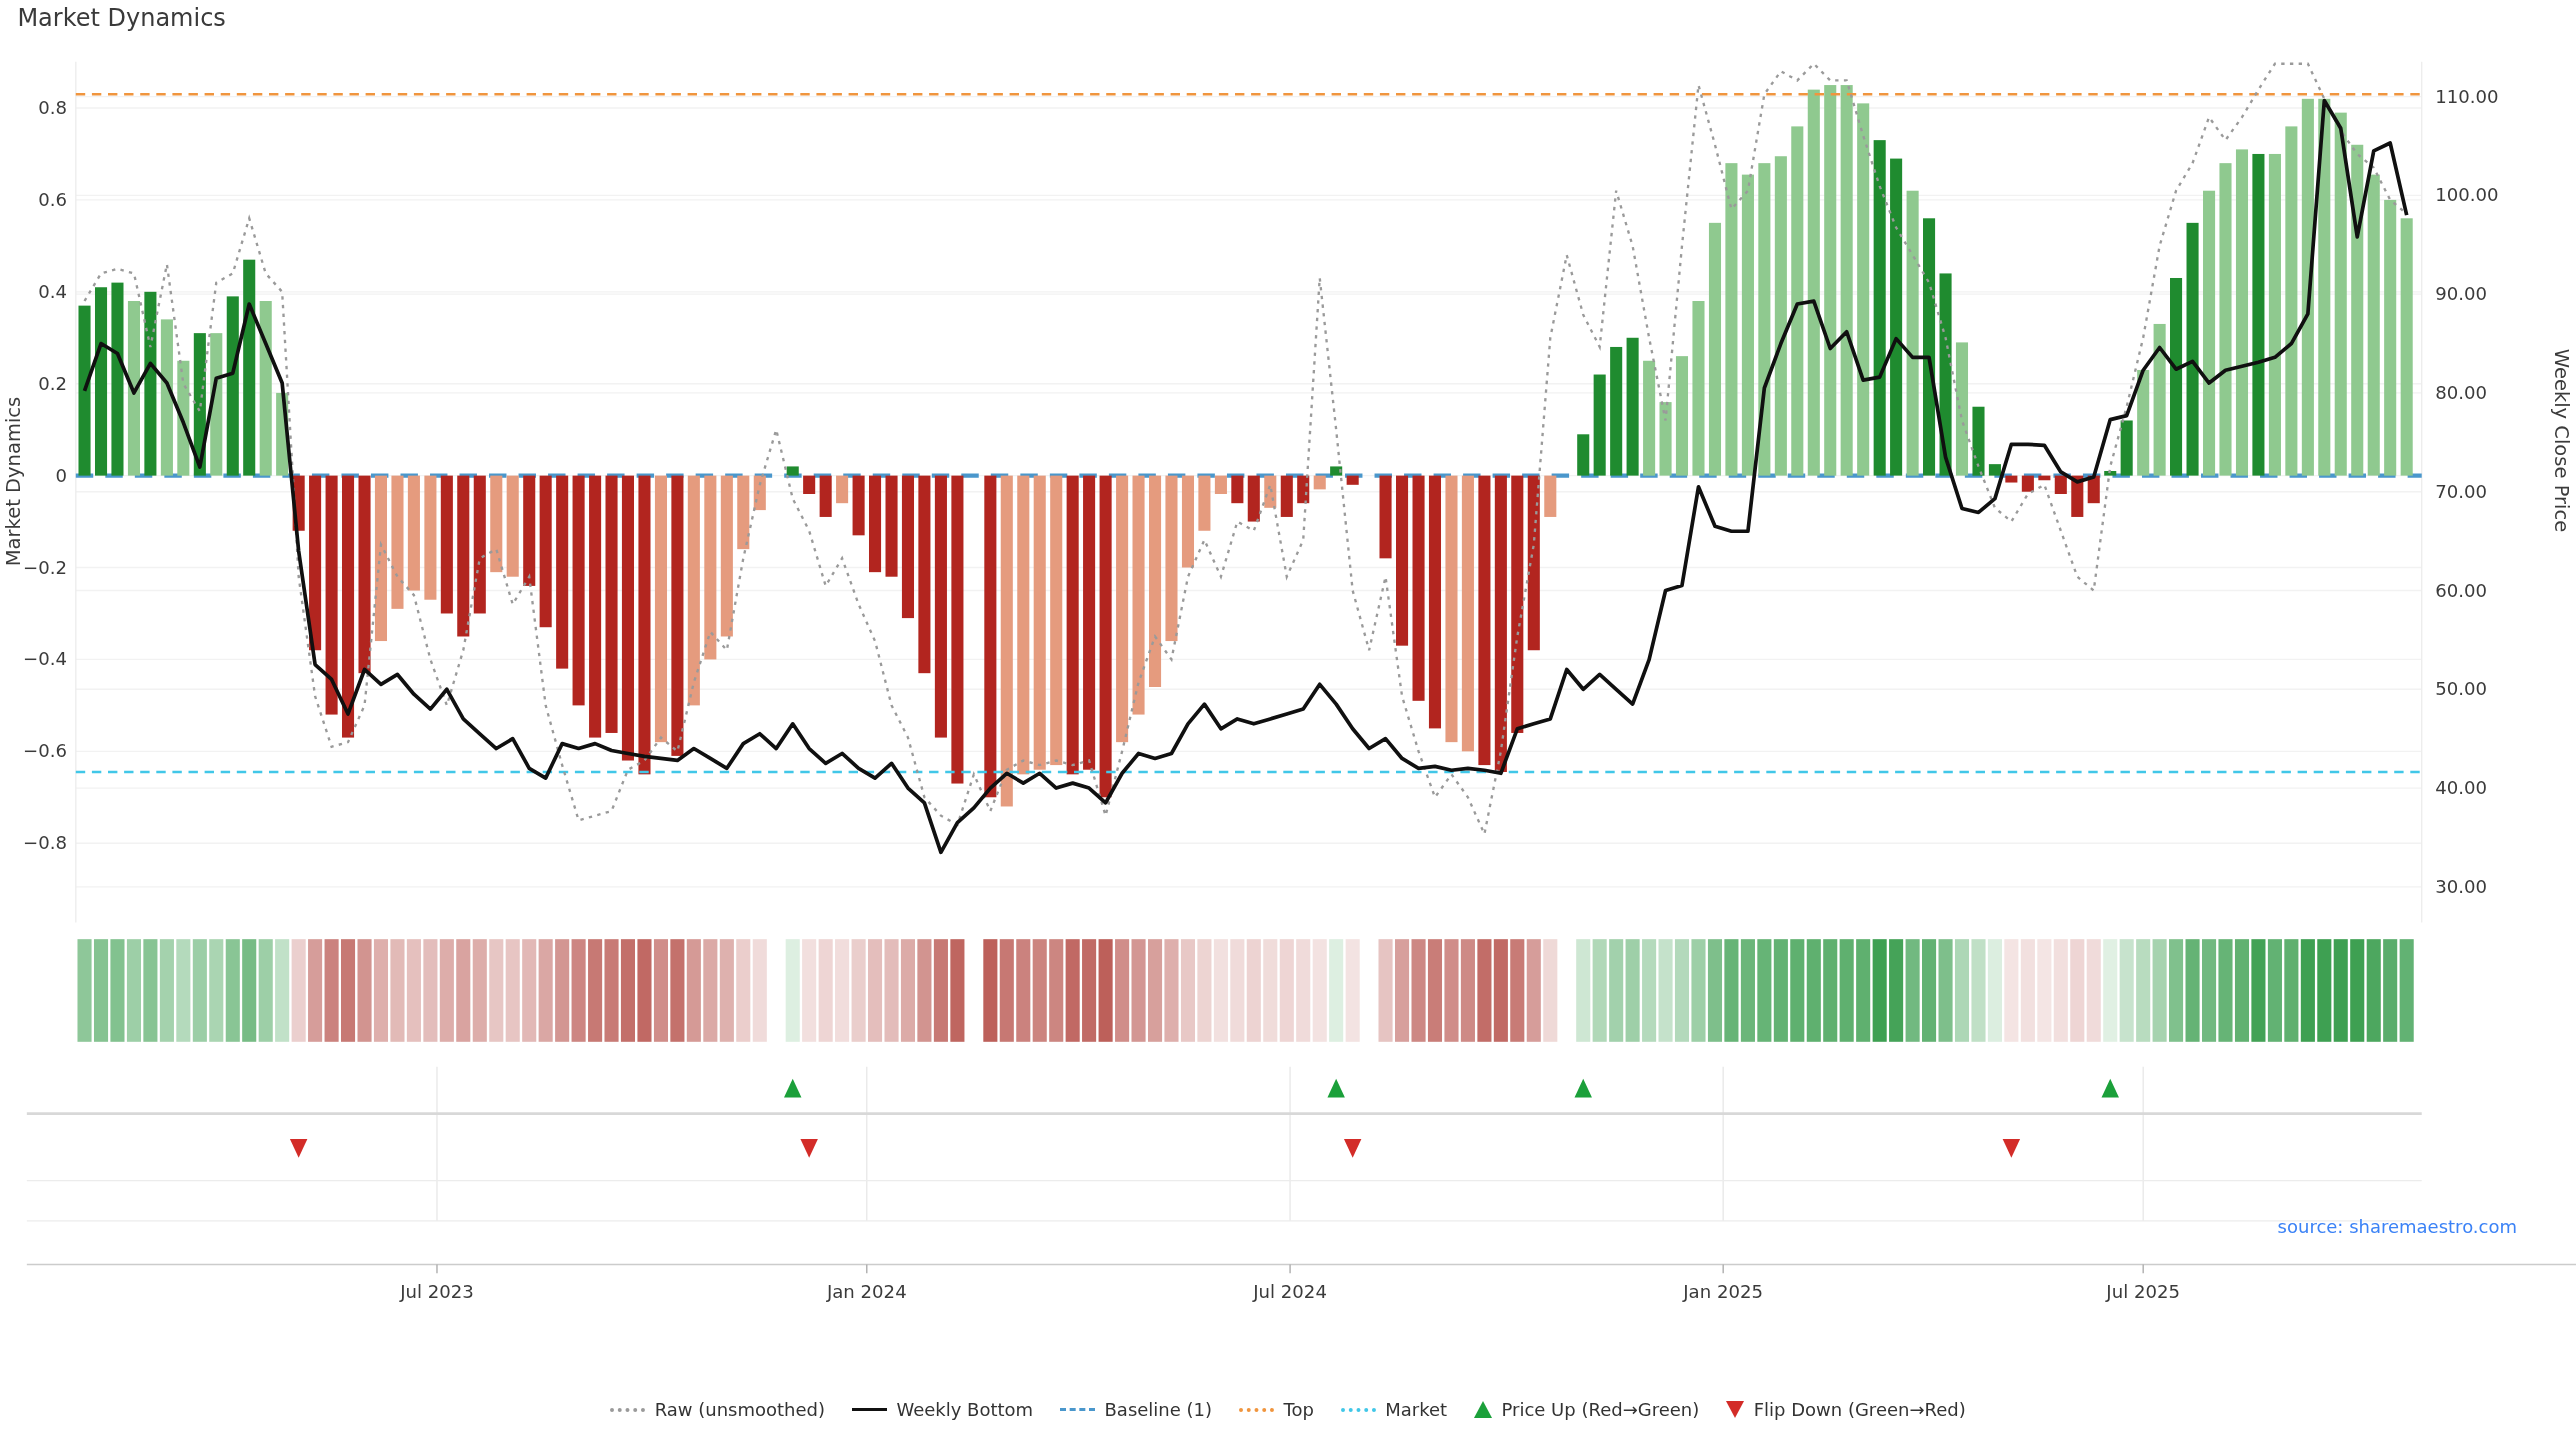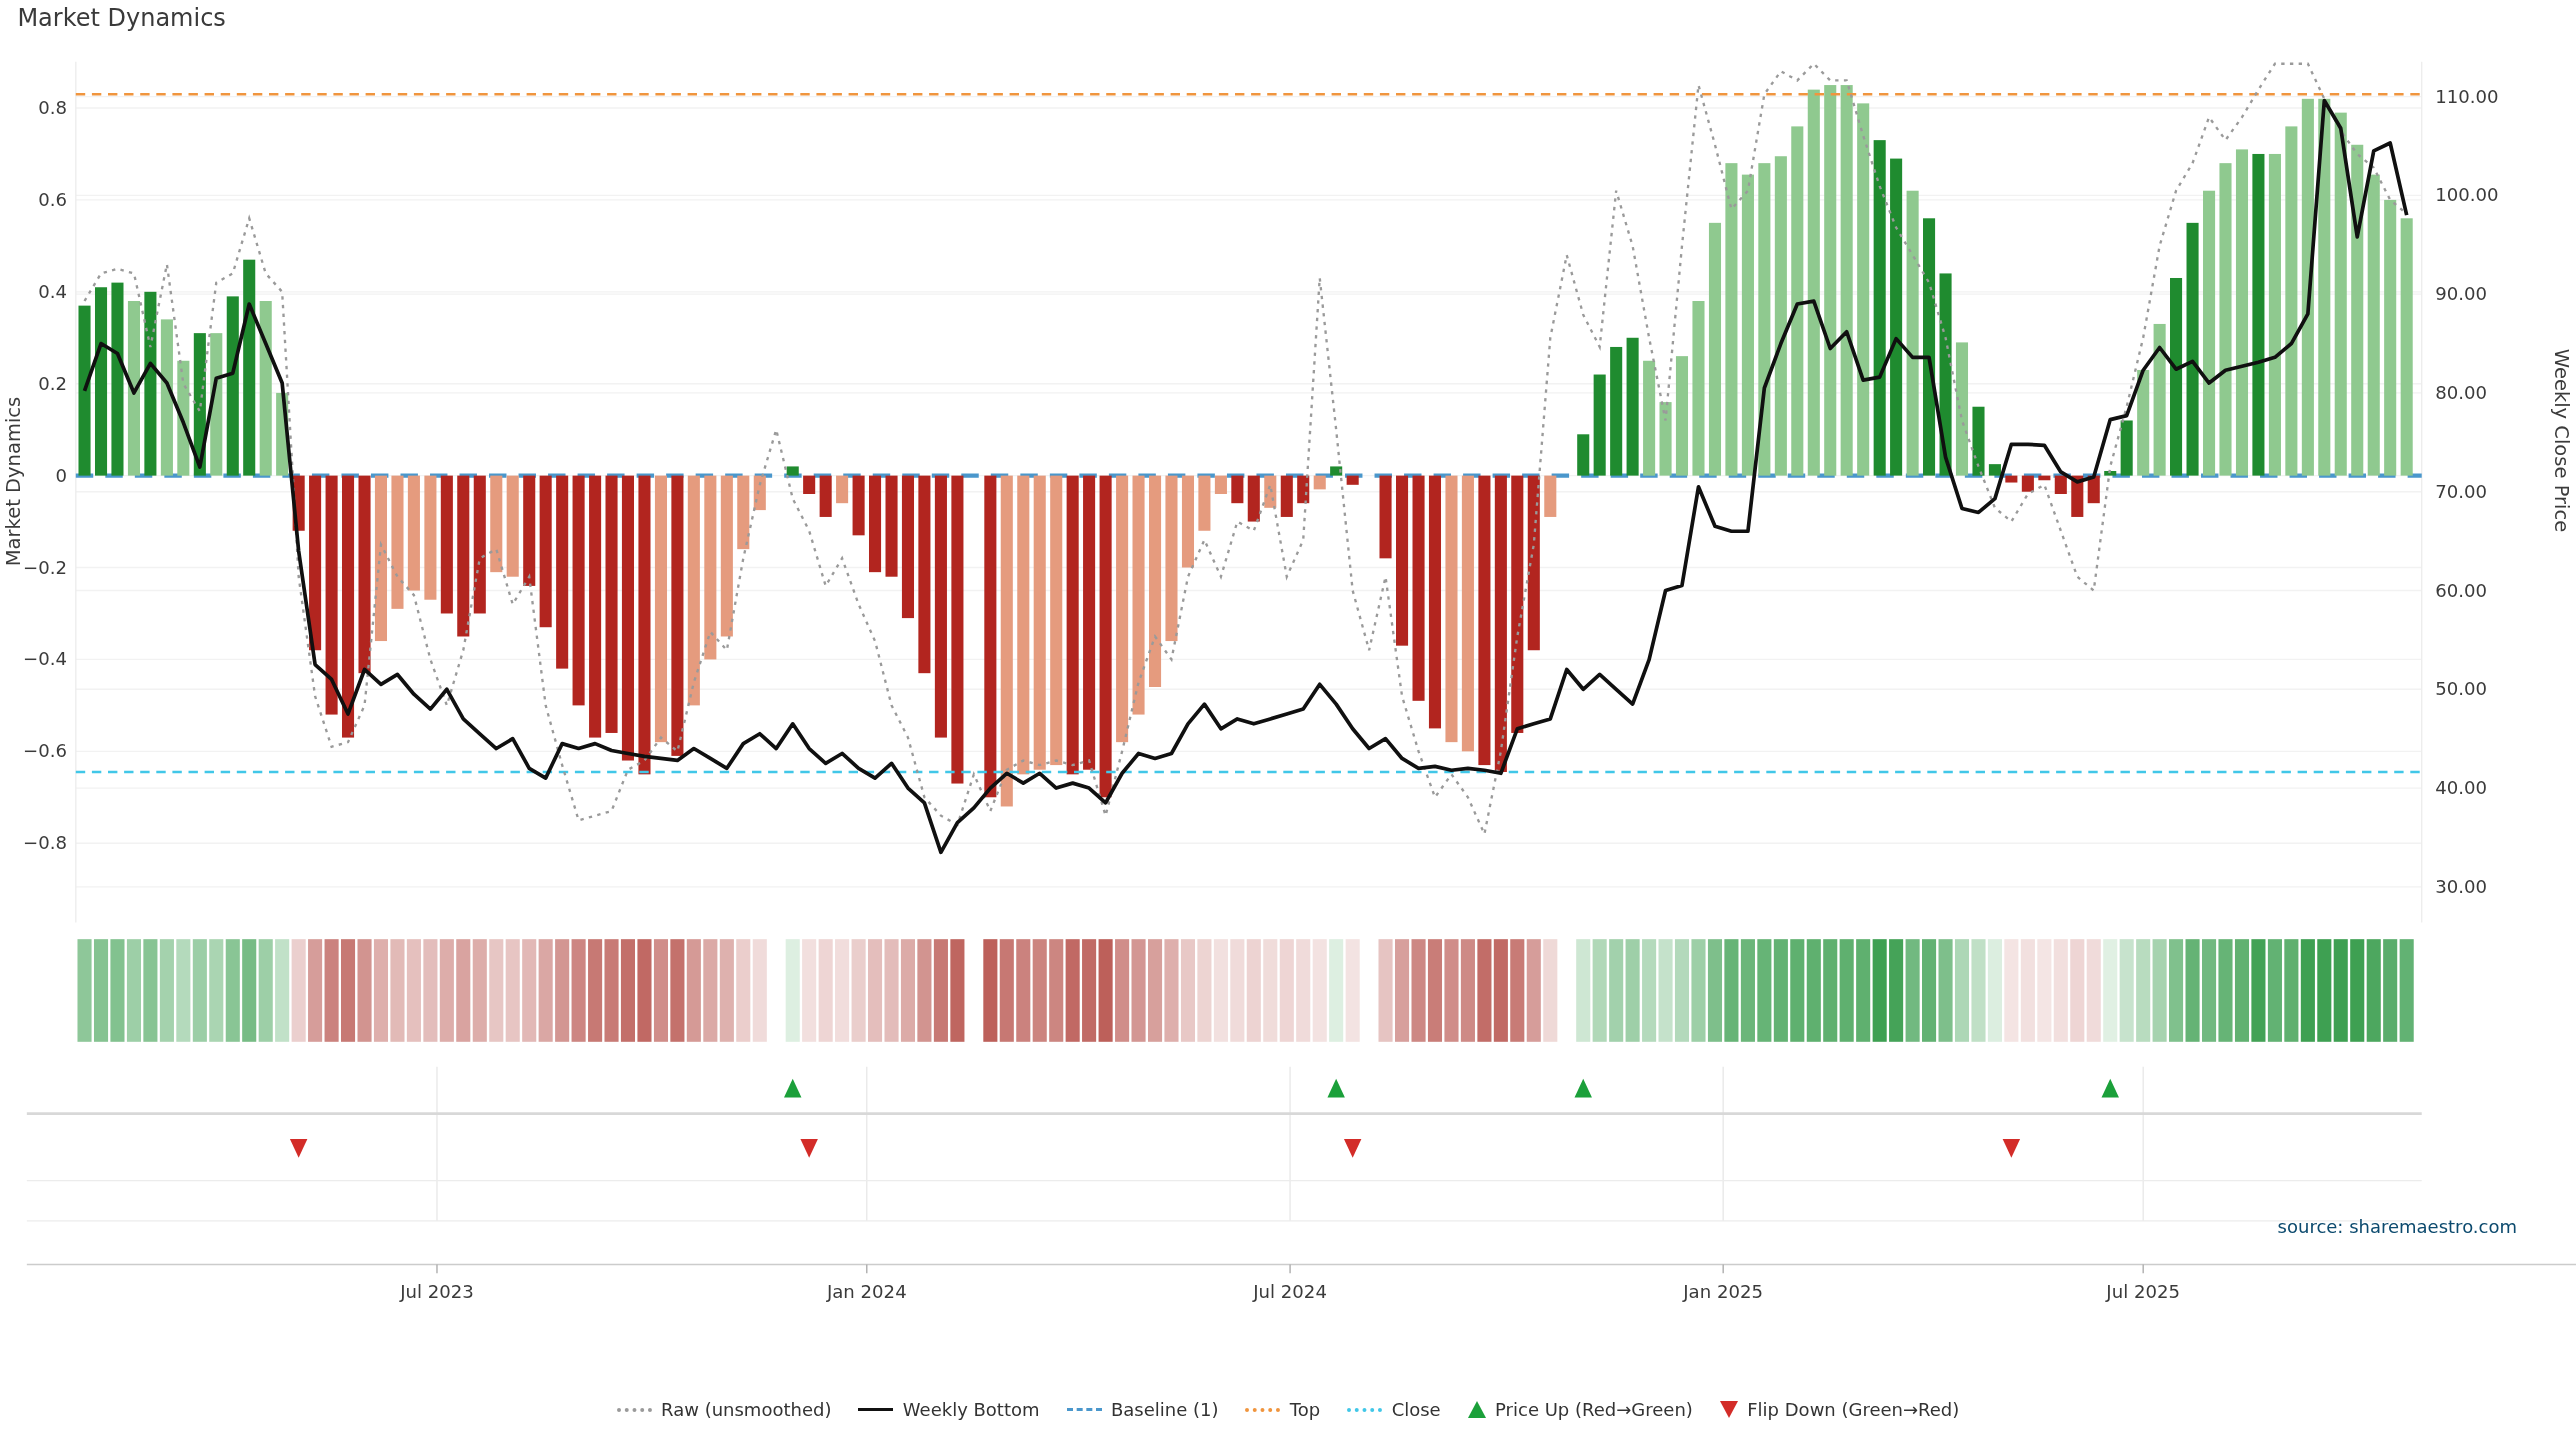--- a/index.html
+++ b/index.html
@@ -2,21 +2,21 @@
 <html style="font-size:10.7px"><head>
 <meta charset="utf-8">
 <style>
   html,body{margin:0;padding:0;background:#ffffff;}
   body{width:2576px;height:1449px;overflow:hidden;font-family:"DejaVu Sans","Liberation Sans",sans-serif;}
   .page{position:relative;width:2576px;height:1083px;background:#fff;}
   .title{position:absolute;left:17.4px;top:4px;font-size:24px;color:#3a3a3a;}
   .ylab{position:absolute;font-size:19.5px;color:#3b3b3b;white-space:nowrap;}
   .ylab.left{left:-121px;top:470px;width:268px;text-align:center;transform:rotate(-90deg);}
   .ylab.right{left:2427px;top:429px;width:268px;text-align:center;transform:rotate(90deg);transform-origin:134px 50%;}
-  .source{position:absolute;right:59px;top:1216px;font-size:18px;color:#0c4a6e;}
+  .source{position:absolute;right:59px;top:1216px;font-size:18px;color:#3b82f6;}
   svg#chart{position:absolute;left:0;top:0;}
   .legend{position:absolute;left:0;top:1399px;width:2576px;display:flex;justify-content:center;align-items:center;gap:27px;}
   .legend .item{display:flex;align-items:center;gap:9.4px;}
   .legend .item span.txt{font-size:18px;color:#333;}
   .glyph-line{display:inline-block;width:35px;height:0;border-top-width:3.4px;border-top-style:solid;}
   .glyph-line.dotted{border-top-style:dotted;border-top-width:4px;}
   .glyph-line.dashed{border-top-style:dashed;}
   .glyph-tri-up{display:inline-block;width:0;height:0;border-left:9.4px solid transparent;border-right:9.4px solid transparent;border-bottom:17.4px solid #1ba03a;}
   .glyph-tri-down{display:inline-block;width:0;height:0;border-left:9.4px solid transparent;border-right:9.4px solid transparent;border-top:17.4px solid #d32c28;}
 </style>
@@ -388,21 +388,21 @@
       <span class="item">
         <span class="glyph-line dashed" style="border-top-color: rgb(74, 151, 204);"></span>
         <span class="txt">Baseline (1)</span>
       </span>
       <span class="item">
         <span class="glyph-line dotted" style="border-top-color: rgb(240, 149, 62);"></span>
         <span class="txt">Top</span>
       </span>
       <span class="item">
         <span class="glyph-line dotted" style="border-top-color: rgb(65, 199, 232);"></span>
-        <span class="txt">Close</span>
+        <span class="txt">Market</span>
       </span>
       <span class="item">
         <span class="glyph-tri-up" style="border-bottom-color: rgb(27, 160, 58);"></span>
         <span class="txt">Price Up (Red→Green)</span>
       </span>
       <span class="item">
         <span class="glyph-tri-down" style="border-top-color: rgb(211, 44, 40);"></span>
         <span class="txt">Flip Down (Green→Red)</span>
       </span>
     </div>

